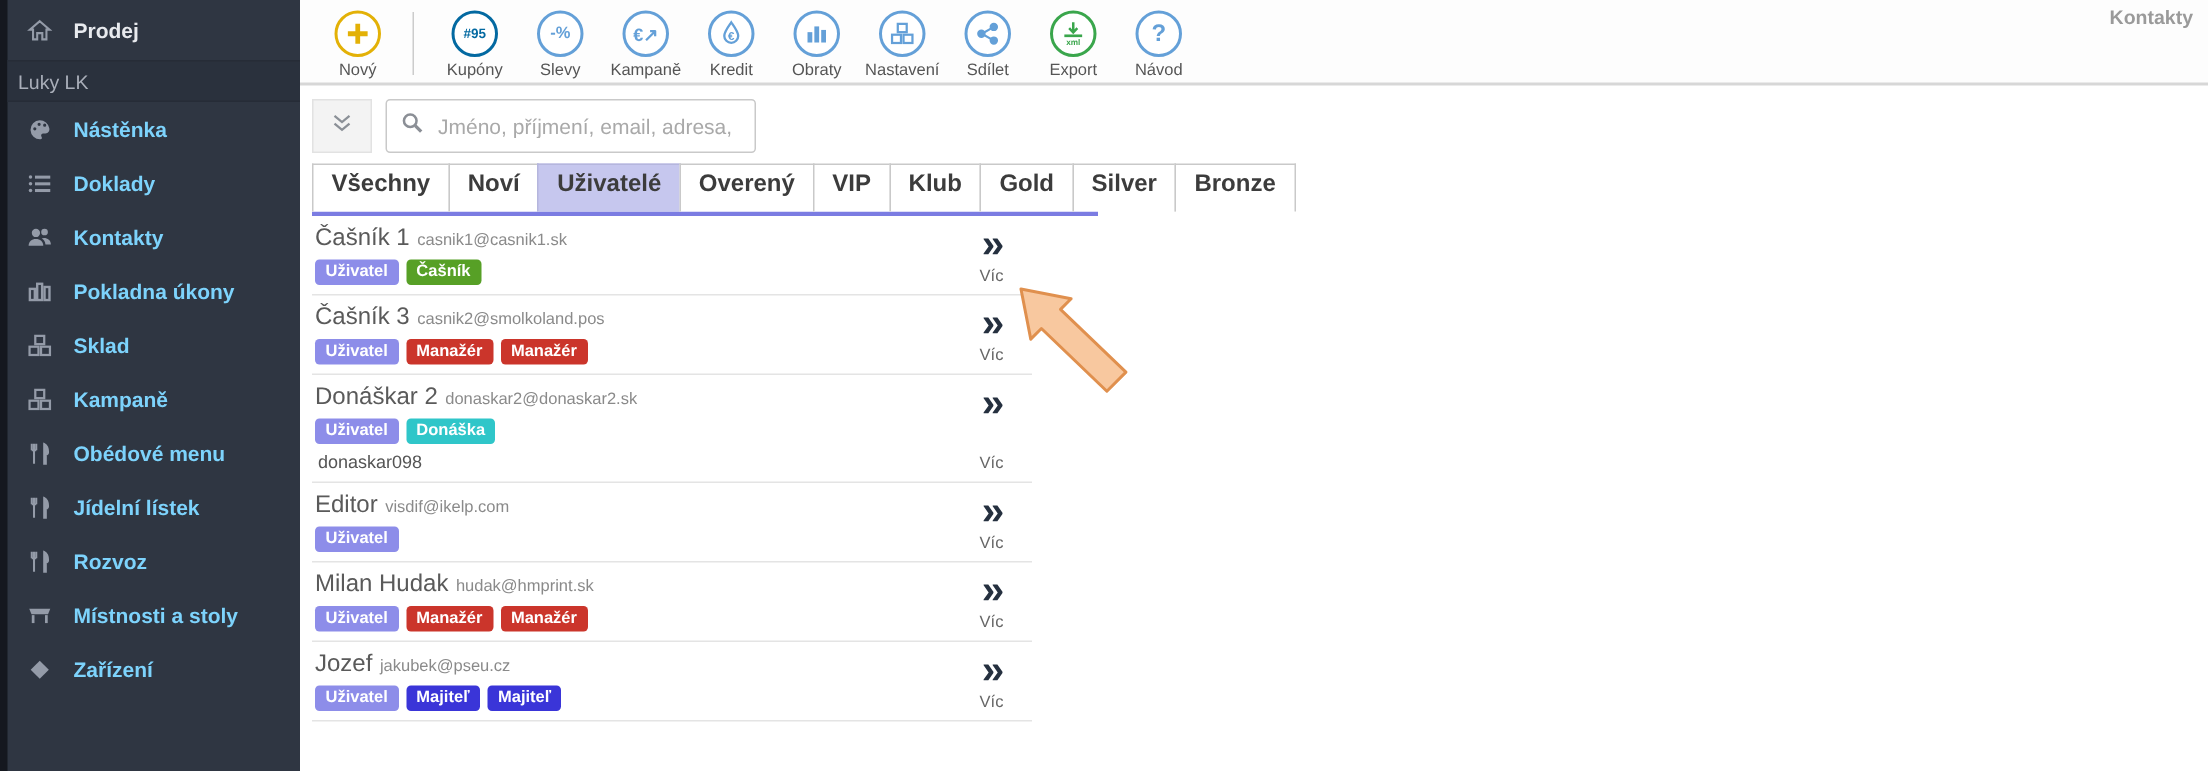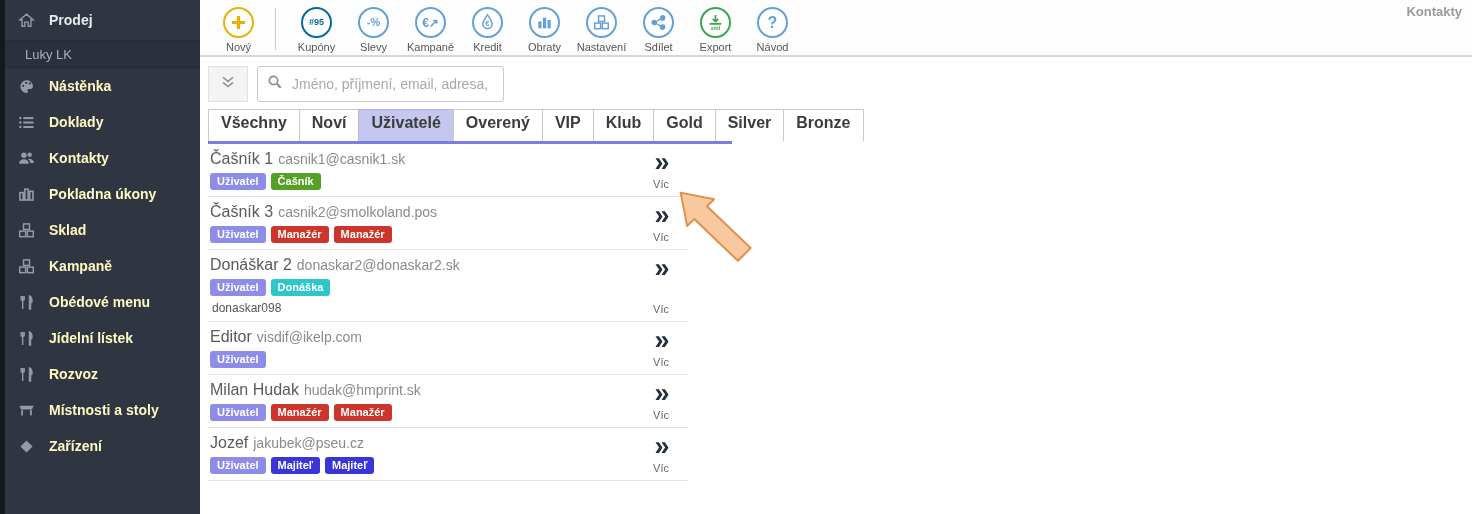--- a/index.html
+++ b/index.html
@@ -4,25 +4,25 @@
 <style>
   html,body{margin:0;padding:0;}
   body{
     width:1472px;height:514px;overflow:hidden;position:relative;
     font-family:"Liberation Sans",sans-serif;background:#fff;
   }
   
   .sidebar{position:absolute;left:0;top:0;width:200px;height:514px;
     background:#2f3642;box-sizing:border-box;border-left:5px solid #15181f;}
   .side-item{display:flex;align-items:center;height:36px;padding:0 8px 0 13px;
-    color:#fef9c3;font-size:14px;font-weight:bold;cursor:pointer;}
+    color:#7dd3fc;font-size:14px;font-weight:bold;cursor:pointer;}
   .side-item:first-child{height:40px;color:#e8eaee;}
   .side-icon{width:20px;height:17px;margin-right:11px;color:#949ba8;flex:0 0 20px;display:flex;align-items:center;}
   .side-icon svg{width:17px;height:17px;display:block;}
-  .side-sub{height:26px;display:flex;align-items:center;padding:0 8px 0 20px;
+  .side-sub{height:26px;display:flex;align-items:center;padding:0 8px 0 7px;
     background:#2a313d;border-top:1px solid #262c37;border-bottom:1px solid #262c37;
     color:#a9aeb9;font-size:13px;cursor:pointer;}
   
   .main{margin-left:200px;height:514px;position:relative;}
   .toolbar{height:57px;background:#fdfdfd;border-bottom:2px solid #d7d7d7;
     display:flex;align-items:flex-start;padding:7px 8px 0 10px;box-sizing:border-box;position:relative;}
   .tbtn{display:flex;flex-direction:column;align-items:center;min-width:57px;cursor:pointer;}
   .tcircle{width:31px;height:31px;border-radius:50%;border:2px solid currentColor;
     box-sizing:border-box;display:flex;align-items:center;justify-content:center;background:#fff;}
   .tcircle svg{display:block;}
@@ -44,21 +44,21 @@
   
   .tabs{display:flex;margin-left:8px;width:524px;border-bottom:3px solid #7b7ce2;align-items:flex-end;}
   .tab{border:1px solid #c9c9c9;border-bottom:none;background:#fff;margin-right:-1px;
     padding:4px 12px 9px;font-size:16px;font-weight:bold;color:#3c3c3c;cursor:pointer;white-space:nowrap;}
   .tab.active{background:#c6c7ee;border-color:#b5b6dd;}
   
   .list{width:480px;margin-left:8px;}
   .crow{border-bottom:1px solid #e4e4e4;padding:6px 0 6px 2px;display:flex;justify-content:space-between;}
   .crow-left{min-width:0;}
   .crow-name{font-size:16px;color:#5a5a5a;}
-  .crow-email{font-size:14px;color:#8a8a8a;margin-left:5px;}
+  .crow-email{font-size:11px;color:#8a8a8a;margin-left:5px;}
   .badges{display:flex;gap:5px;margin-top:5px;}
   .badge{color:#fff;font-size:11px;font-weight:bold;padding:2px 7px 3px;border-radius:3px;white-space:nowrap;}
   .crow-note{font-size:12px;color:#555;margin-top:5px;padding-left:2px;}
   .crow-right{display:flex;flex-direction:column;align-items:center;justify-content:space-between;
     padding-right:10px;min-width:34px;cursor:pointer;}
   .chev{font-size:27px;font-weight:bold;color:#25303f;line-height:24px;letter-spacing:-2px;}
   .vic{font-size:11px;color:#666;margin-top:3px;}
   
   .pointer-arrow{position:absolute;left:670px;top:189px;width:94px;height:80px;z-index:5;pointer-events:none;}
 </style>

